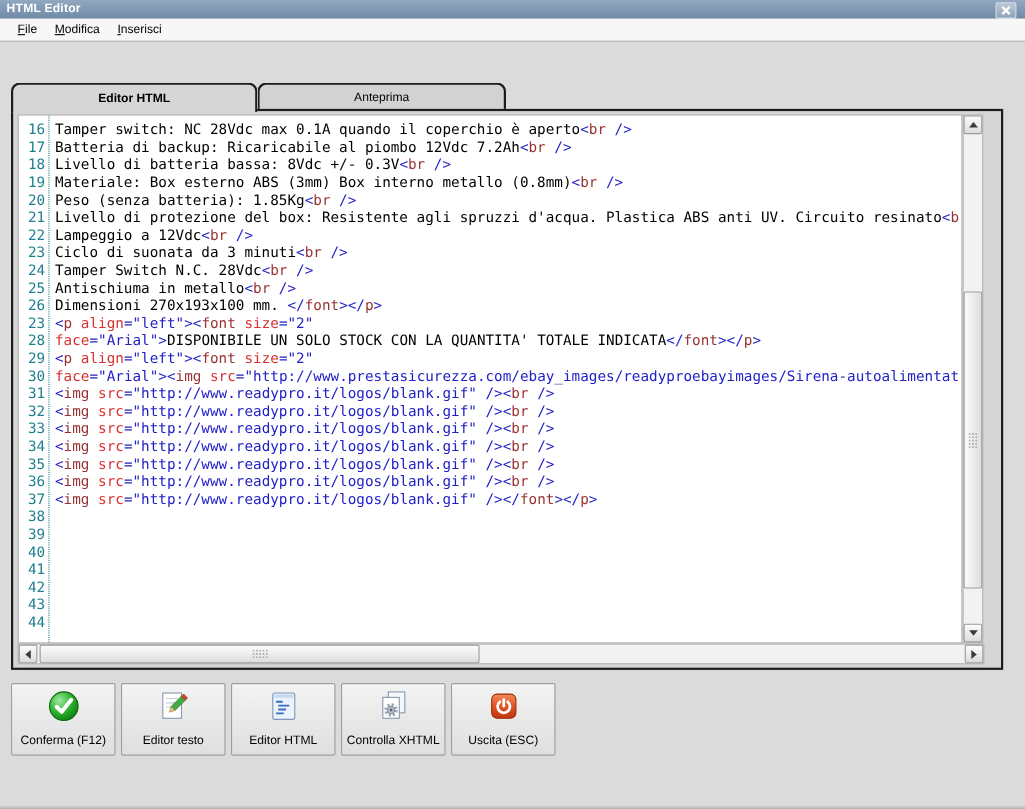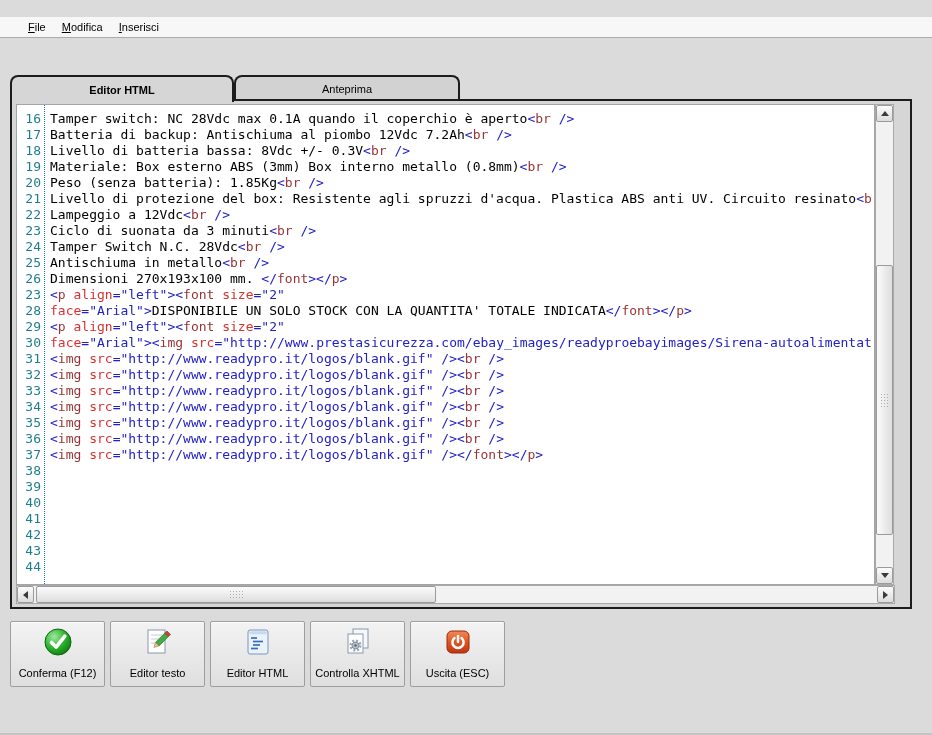--- a/index.html
+++ b/index.html
@@ -9,21 +9,21 @@
   
   .titlebar{position:absolute;left:0;top:0;width:932px;height:17px;
     background:linear-gradient(180deg,var(--c-titlebar_top,#92A8C0),var(--c-titlebar_bottom,#6F89A6));}
   .title{position:absolute;left:6px;top:2px;font-size:11px;font-weight:bold;color:#fff;letter-spacing:.2px;}
   .closebtn{position:absolute;right:8px;top:2px;width:17px;height:13px;
     background:linear-gradient(180deg,#BCC9D7,#8FA4B9);border:1px solid #DDE4EB;border-radius:2px;
     display:flex;align-items:center;justify-content:center;}
 
   
   .menubar{position:absolute;left:0;top:17px;width:932px;height:21px;background:#F7F7F7;
-    border-bottom:1px solid #ABABAB;font-size:11px;display:flex;align-items:center;padding-left:20px;box-sizing:border-box;color:#000;}
+    border-bottom:1px solid #ABABAB;font-size:11px;display:flex;align-items:center;padding-left:8px;box-sizing:border-box;color:#000;}
   .menu-item{padding:2px 8px;}
   .menu-item u{text-decoration:underline;}
 
   
   .tabs{position:absolute;left:10px;top:75px;display:flex;}
   .tab{box-sizing:border-box;height:26px;border:2px solid #1C1C1C;border-bottom:none;
     border-radius:8px 8px 0 0;font-size:11px;display:flex;align-items:center;justify-content:center;
     background:#D2D2D2;position:relative;color:#000;}
   .tab.active{width:224px;height:27px;font-weight:bold;background:var(--c-panel_bg,#D6D6D6);z-index:5;}
   .tab.inactive{width:226px;}
@@ -79,20 +79,28 @@
   .ticon{position:absolute;left:50%;transform:translateX(-50%);top:5px;width:30px;height:30px;}
   .tlabel{position:absolute;left:0;right:0;bottom:7px;font-size:11px;color:#000;text-align:center;}
 
   .bottom-edge{position:absolute;left:0;bottom:0;width:100%;height:2px;background:#C4C4C4;}
 </style>
 </head>
 <body>
 
 <div class="page">
 
+  <div class="titlebar">
+    <span class="title">HTML Editor</span>
+    <span class="closebtn">
+      <svg width="9" height="9" viewBox="0 0 9 9">
+          <path d="M1.2 1.2 L7.8 7.8 M7.8 1.2 L1.2 7.8" stroke="#fff" stroke-width="2.1"></path>
+        </svg>
+    </span>
+  </div>
 
   <div class="menubar">
     <span class="menu-item"><u>F</u><span>ile</span></span>
     <span class="menu-item"><u>M</u><span>odifica</span></span>
     <span class="menu-item"><u>I</u><span>nserisci</span></span>
   </div>
 
   <div class="tabs">
     <div class="tab active">Editor HTML</div>
     <div class="tab inactive">Anteprima</div>
@@ -126,21 +134,21 @@
           <div class="ln">38</div>
           <div class="ln">39</div>
           <div class="ln">40</div>
           <div class="ln">41</div>
           <div class="ln">42</div>
           <div class="ln">43</div>
           <div class="ln">44</div>
         </div>
       <div class="codecol">
           <div class="code-line"><span class="tok-txt">Tamper switch: NC 28Vdc max 0.1A quando il coperchio è aperto</span><span class="tok-brk">&lt;</span><span class="tok-tag">br</span><span class="tok-brk"> /&gt;</span></div>
-          <div class="code-line"><span class="tok-txt">Batteria di backup: Antischiuma al piombo 12Vdc 7.2Ah</span><span class="tok-brk">&lt;</span><span class="tok-tag">br</span><span class="tok-brk"> /&gt;</span></div>
+          <div class="code-line"><span class="tok-txt">Batteria di backup: Ricaricabile al piombo 12Vdc 7.2Ah</span><span class="tok-brk">&lt;</span><span class="tok-tag">br</span><span class="tok-brk"> /&gt;</span></div>
           <div class="code-line"><span class="tok-txt">Livello di batteria bassa: 8Vdc +/- 0.3V</span><span class="tok-brk">&lt;</span><span class="tok-tag">br</span><span class="tok-brk"> /&gt;</span></div>
           <div class="code-line"><span class="tok-txt">Materiale: Box esterno ABS (3mm) Box interno metallo (0.8mm)</span><span class="tok-brk">&lt;</span><span class="tok-tag">br</span><span class="tok-brk"> /&gt;</span></div>
           <div class="code-line"><span class="tok-txt">Peso (senza batteria): 1.85Kg</span><span class="tok-brk">&lt;</span><span class="tok-tag">br</span><span class="tok-brk"> /&gt;</span></div>
           <div class="code-line"><span class="tok-txt">Livello di protezione del box: Resistente agli spruzzi d'acqua. Plastica ABS anti UV. Circuito resinato</span><span class="tok-brk">&lt;</span><span class="tok-tag">b</span></div>
           <div class="code-line"><span class="tok-txt">Lampeggio a 12Vdc</span><span class="tok-brk">&lt;</span><span class="tok-tag">br</span><span class="tok-brk"> /&gt;</span></div>
           <div class="code-line"><span class="tok-txt">Ciclo di suonata da 3 minuti</span><span class="tok-brk">&lt;</span><span class="tok-tag">br</span><span class="tok-brk"> /&gt;</span></div>
           <div class="code-line"><span class="tok-txt">Tamper Switch N.C. 28Vdc</span><span class="tok-brk">&lt;</span><span class="tok-tag">br</span><span class="tok-brk"> /&gt;</span></div>
           <div class="code-line"><span class="tok-txt">Antischiuma in metallo</span><span class="tok-brk">&lt;</span><span class="tok-tag">br</span><span class="tok-brk"> /&gt;</span></div>
           <div class="code-line"><span class="tok-txt">Dimensioni 270x193x100 mm. </span><span class="tok-brk">&lt;/</span><span class="tok-tag">font</span><span class="tok-brk">&gt;&lt;/</span><span class="tok-tag">p</span><span class="tok-brk">&gt;</span></div>
           <div class="code-line"><span class="tok-brk">&lt;</span><span class="tok-tag">p</span><span class="tok-txt"> </span><span class="tok-att">align</span><span class="tok-val">="left"</span><span class="tok-brk">&gt;&lt;</span><span class="tok-tag">font</span><span class="tok-txt"> </span><span class="tok-att">size</span><span class="tok-val">="2"</span></div>

